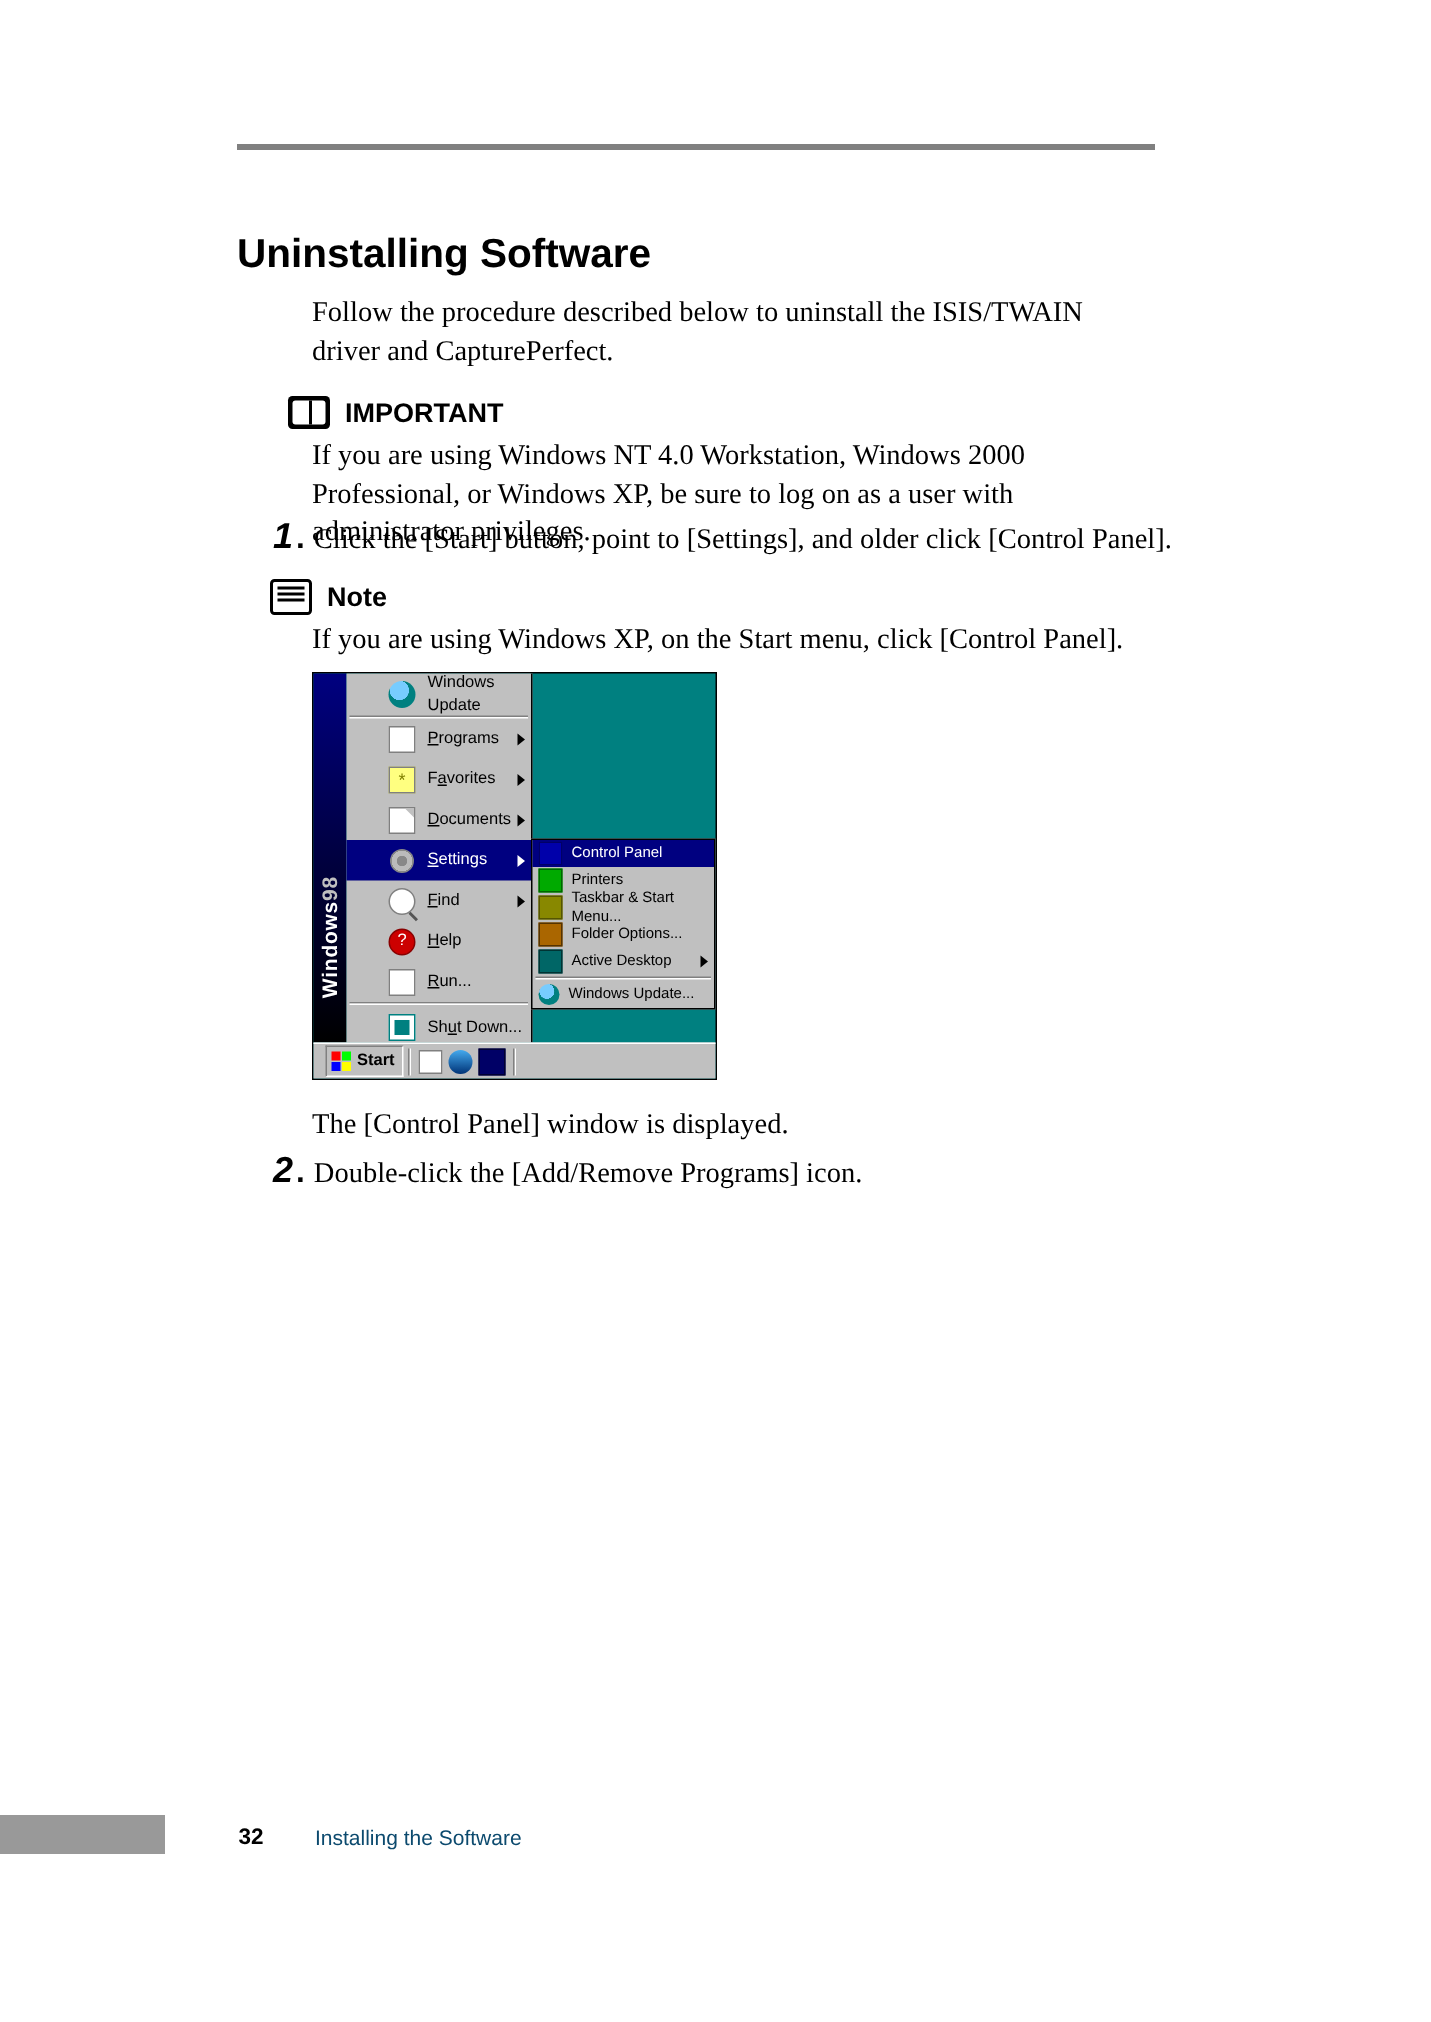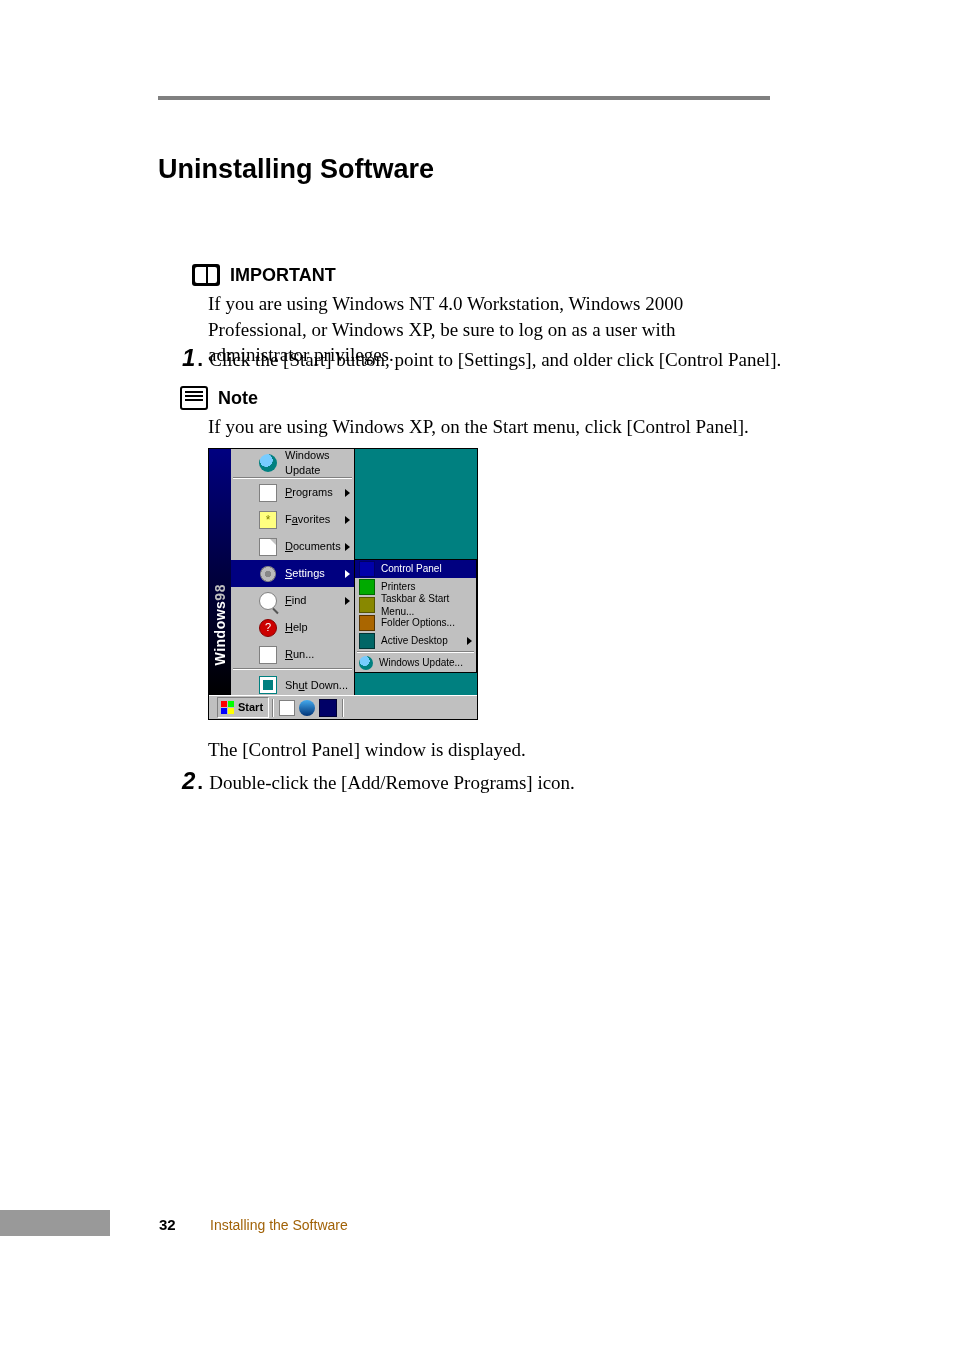--- a/index.html
+++ b/index.html
@@ -333,21 +333,21 @@
     font-family: Arial, Helvetica, sans-serif;
     font-weight: bold;
     font-size: 15px;
   }
   .footer-text {
     position: absolute;
     left: 210px;
     top: -3px;
     font-family: Arial, Helvetica, sans-serif;
     font-size: 14px;
-    color: #a16207;
+    color: #0c4a6e;
   }
 
   
   .ic-globe { background: radial-gradient(circle at 40% 35%, #7cf 0 40%, #008080 41% 100%); border-radius: 50%; width:18px;height:18px;}
   .ic-programs { background: #fff; border:1px solid #808080; box-sizing:border-box; }
   .ic-fav { background: #ffff80; border:1px solid #808080; box-sizing:border-box; display:flex;align-items:center;justify-content:center;}
   .ic-fav::after{content:"*"; color:#808000; font-size:12px; line-height:1;}
   .ic-doc { background:#fff; border:1px solid #808080; box-sizing:border-box; position:relative;}
   .ic-doc::after{content:""; position:absolute; right:0; top:0; border-top:6px solid #c0c0c0; border-left:6px solid transparent;}
   .ic-settings { display:flex;align-items:center;justify-content:center;}
@@ -372,20 +372,21 @@
   .ql3 { background:#006; border:1px solid #003;}
 </style>
 </head>
 <body>
 
 <div class="page">
   <div class="rule"></div>
 
   <div class="heading">Uninstalling Software</div>
 
+  <div class="body-block intro">Follow the procedure described below to uninstall the ISIS/TWAIN driver and CapturePerfect.</div>
 
   <div class="important-row">
     <span class="important-icon"></span>
     <span class="important-label">IMPORTANT</span>
   </div>
   <div class="body-block important-text">If you are using Windows NT 4.0 Workstation, Windows 2000 Professional, or Windows XP, be sure to log on as a user with administrator privileges.</div>
 
   <div class="step1-row">
     <span class="step-num">1</span>
       <span class="step-dot">.</span>

